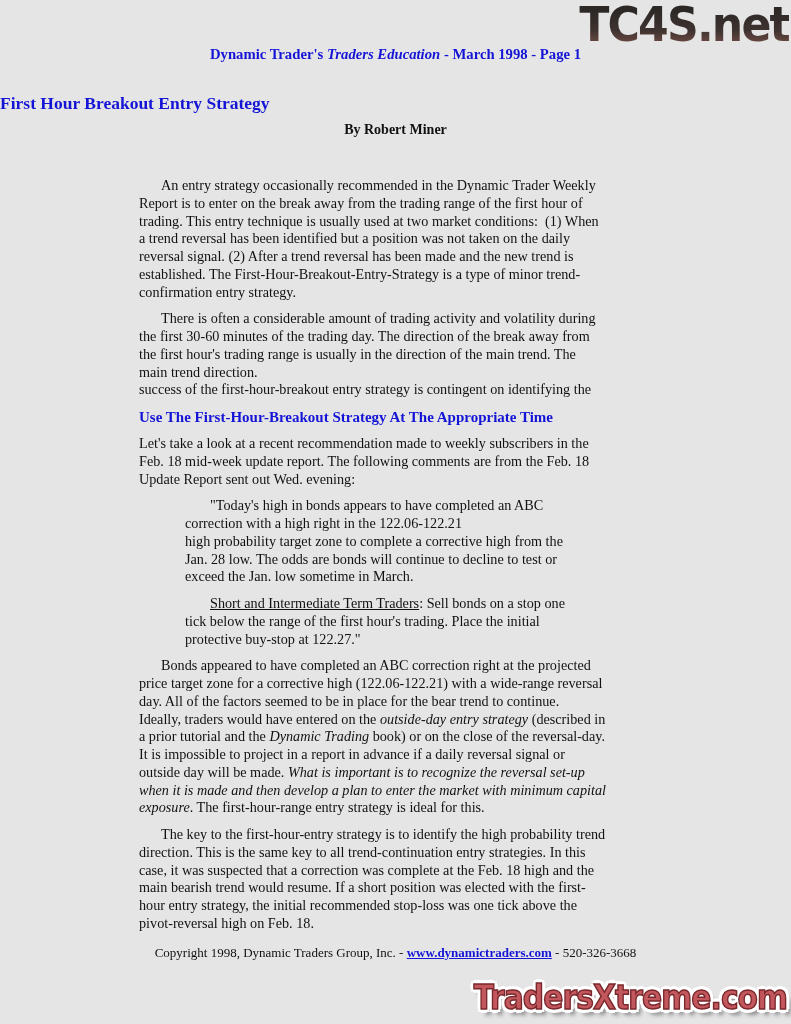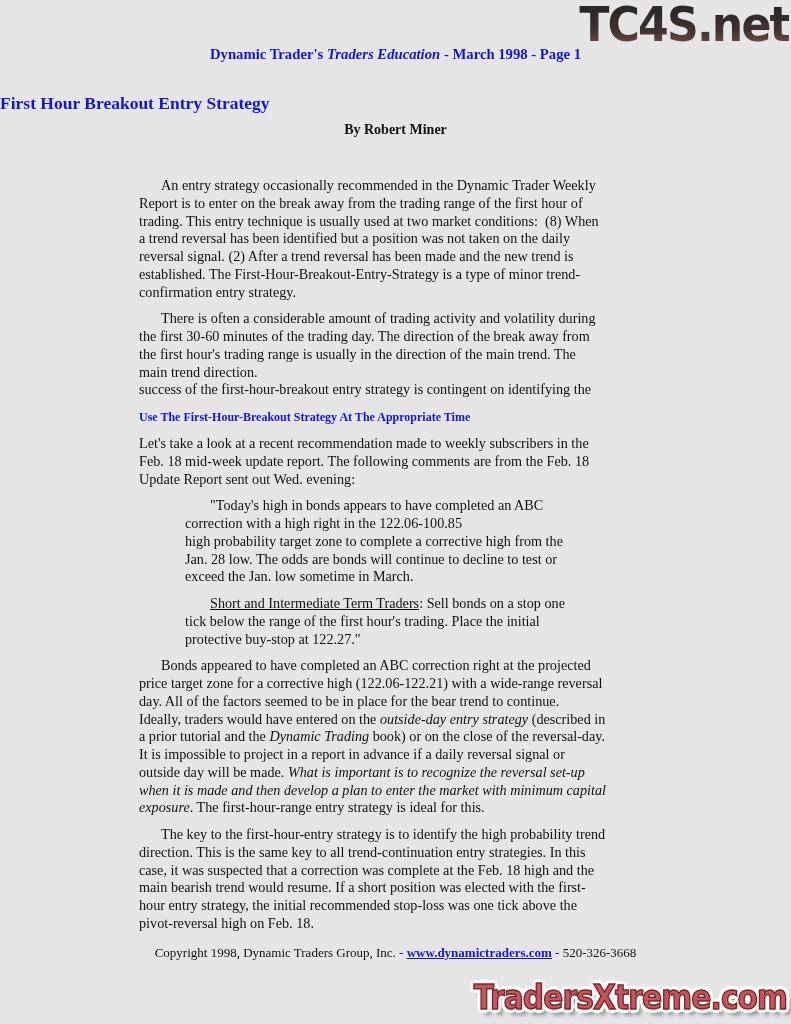--- a/index.html
+++ b/index.html
@@ -19,21 +19,21 @@
     color:var(--blue,#1414d6);font-weight:bold;font-size:14.7px;white-space:pre;}
   .header-line .it{}
 
   .doc-title{position:absolute;top:93px;left:0;width:100%;text-align:left;
     color:var(--blue,#1414d6);font-weight:bold;font-size:17.5px;}
   .byline{position:absolute;top:122px;left:0;width:100%;text-align:center;
     color:#111;font-weight:bold;font-size:14px;}
 
   .content{position:absolute;top:177px;left:139px;width:530px;font-size:14.2px;line-height:17.75px;}
   .content p{margin:0 0 9px 0;}
-  .content h2.heading{margin:0 0 9px 0;color:var(--blue,#1414d6);font-size:12px;line-height:18px;font-weight:bold;}
+  .content h2.heading{margin:0 0 9px 0;color:var(--blue,#1414d6);font-size:15px;line-height:18px;font-weight:bold;}
   .content .line{display:block;white-space:pre;}
   .content p.p .line.first{padding-left:22px;}
   .content p.quote{margin-left:46px;width:440px;}
   .content p.quote .line.first{padding-left:25px;}
   .it{font-style:italic;}
   .un{text-decoration:underline;}
 
   .footer{position:absolute;top:945px;left:0;width:100%;text-align:center;font-size:13px;color:#111;white-space:pre;}
   .footer .link{color:var(--blue,#1414d6);font-weight:bold;text-decoration:underline;cursor:pointer;}
 
@@ -65,42 +65,42 @@
 
   <div class="header-line"><span>Dynamic Trader's </span><span class="it">Traders Education</span><span> - March 1998 - Page 1</span></div>
 
   <div class="doc-title">First Hour Breakout Entry Strategy</div>
   <div class="byline">By Robert Miner</div>
 
   <div class="content">
       <p class="p">
         <span class="line first"><span>An entry strategy occasionally recommended in the Dynamic Trader Weekly</span></span>
         <span class="line"><span>Report is to enter on the break away from the trading range of the first hour of</span></span>
-        <span class="line"><span>trading. This entry technique is usually used at two market conditions:  (8) When</span></span>
+        <span class="line"><span>trading. This entry technique is usually used at two market conditions:  (1) When</span></span>
         <span class="line"><span>a trend reversal has been identified but a position was not taken on the daily</span></span>
         <span class="line"><span>reversal signal. (2) After a trend reversal has been made and the new trend is</span></span>
         <span class="line"><span>established. The First-Hour-Breakout-Entry-Strategy is a type of minor trend-</span></span>
         <span class="line"><span>confirmation entry strategy.</span></span>
       </p>
       <p class="p">
         <span class="line first"><span>There is often a considerable amount of trading activity and volatility during</span></span>
         <span class="line"><span>the first 30-60 minutes of the trading day. The direction of the break away from</span></span>
         <span class="line"><span>the first hour's trading range is usually in the direction of the main trend. The</span></span>
         <span class="line"><span>main trend direction.</span></span>
         <span class="line"><span>success of the first-hour-breakout entry strategy is contingent on identifying the</span></span>
       </p>
       <h2 class="heading">Use The First-Hour-Breakout Strategy At The Appropriate Time</h2>
       <p class="p">
         <span class="line"><span>Let's take a look at a recent recommendation made to weekly subscribers in the</span></span>
         <span class="line"><span>Feb. 18 mid-week update report. The following comments are from the Feb. 18</span></span>
         <span class="line"><span>Update Report sent out Wed. evening:</span></span>
       </p>
       <p class="quote">
         <span class="line first"><span>"Today's high in bonds appears to have completed an ABC</span></span>
-        <span class="line"><span>correction with a high right in the 122.06-100.85</span></span>
+        <span class="line"><span>correction with a high right in the 122.06-122.21</span></span>
         <span class="line"><span>high probability target zone to complete a corrective high from the</span></span>
         <span class="line"><span>Jan. 28 low. The odds are bonds will continue to decline to test or</span></span>
         <span class="line"><span>exceed the Jan. low sometime in March.</span></span>
       </p>
       <p class="quote">
         <span class="line first"><span class="un">Short and Intermediate Term Traders</span><span>: Sell bonds on a stop one</span></span>
         <span class="line"><span>tick below the range of the first hour's trading. Place the initial</span></span>
         <span class="line"><span>protective buy-stop at 122.27."</span></span>
       </p>
       <p class="p">

